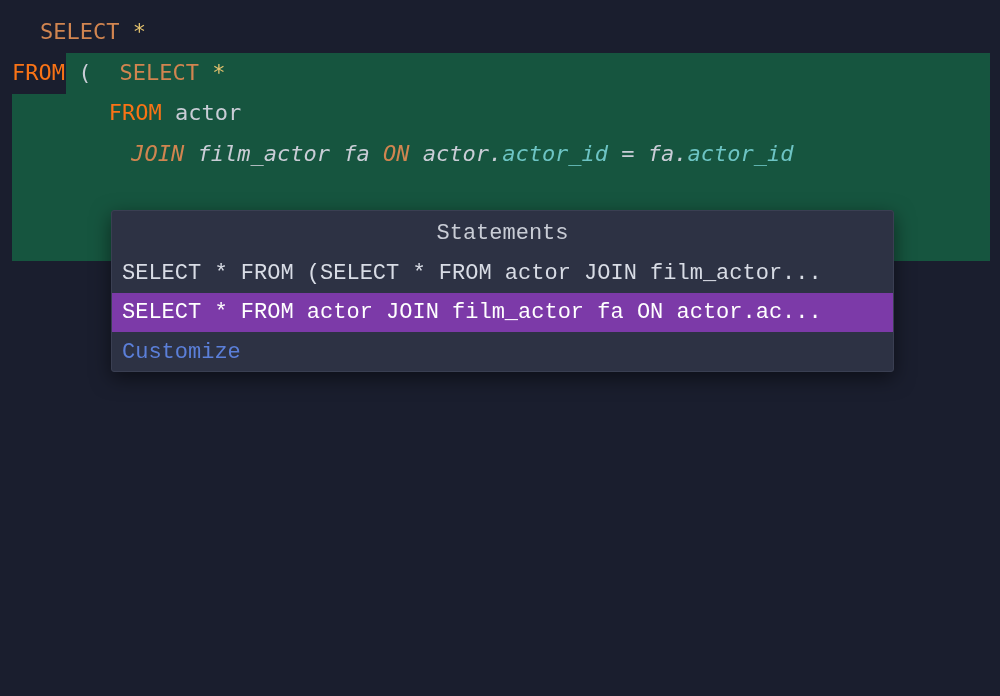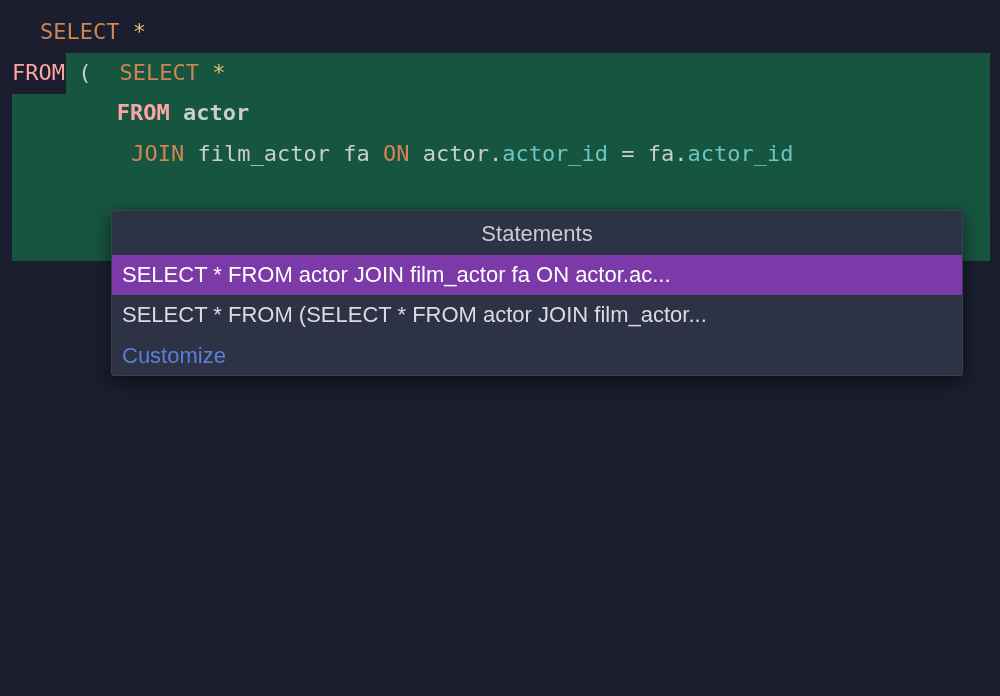--- a/index.html
+++ b/index.html
@@ -18,33 +18,33 @@
     }
     .editor {
       padding: 12px 12px;
       line-height: 1.85;
     }
     .code-line {
       white-space: pre;
       position: relative;
     }
     .kw-select { color: #d18550; margin-left: 28px; }
-    .kw-from { color: #fca5a5; margin-top: 23px; }
+    .kw-from { color: #f97316; margin-top: 23px; }
     .kw-join { color: #d18550; }
     .kw-on { color: #d18550; }
     .star { color: #e3c26e; }
     .punct { color: #c9cdd6; }
     .ident { color: #c9cdd6; }
     .col { color: #6dc4c4; }
     .dot { color: #c9cdd6; }
     
     .line1 { padding-left: 0; }
     .line2 { padding-left: 0; }
-    .line3 { padding-left: 12px; font-weight: bold; }
-    .line4 { padding-left: 0; }
+    .line3 { padding-left: 4px; }
+    .line4 { padding-left: 0; font-style: italic; }
     
     .highlight-bg2, .highlight-bg3, .highlight-bg4, .highlight-bg5 {
       position: absolute;
       background: #16553f;
       z-index: 0;
     }
     .highlight-bg2 {
       left: 66px;
       top: 53px;
       width: 924px;
@@ -70,27 +70,27 @@
     }
     .code-content {
       position: relative;
       z-index: 1;
     }
     
     .popup {
       position: absolute;
       left: 111px;
       top: 210px;
-      width: 852px;
+      width: 783px;
       background: #2d3244;
       border: 1px solid #3a3f52;
       border-radius: 3px;
       box-shadow: 0 6px 20px rgba(0,0,0,0.5);
       z-index: 10;
-      font-family: Liberation Sans, sans-serif;
+      font-family: Liberation Mono, monospace;
       font-size: 22px;
     }
     .popup-header {
       text-align: center;
       padding: 10px 0 8px 0;
       color: #c9cdd6;
       font-size: 22px;
     }
     .popup-item {
       padding: 7px 10px;
@@ -122,16 +122,16 @@
   <div class="code-content">
     <div class="code-line line1"><span class="kw-select">SELECT</span> <span class="star">*</span></div>
     <div class="code-line line2"><span class="kw-from">FROM</span> <span class="punct">(</span><span class="kw-select">SELECT</span> <span class="star">*</span></div>
     <div class="code-line line3">       <span class="kw-from">FROM</span> <span class="ident">actor</span></div>
     <div class="code-line line4">         <span class="kw-join">JOIN</span> <span class="ident">film_actor</span> <span class="ident">fa</span> <span class="kw-on">ON</span> <span class="ident">actor</span><span class="dot">.</span><span class="col">actor_id</span> <span class="punct">=</span> <span class="ident">fa</span><span class="dot">.</span><span class="col">actor_id</span></div>
   </div>
 </div>
 
 <div class="popup">
   <div class="popup-header">Statements</div>
+  <div class="popup-item">SELECT * FROM (SELECT * FROM actor JOIN film_actor...</div>
   <div class="popup-item selected">SELECT * FROM actor JOIN film_actor fa ON actor.ac...</div>
-  <div class="popup-item">SELECT * FROM (SELECT * FROM actor JOIN film_actor...</div>
   <div class="popup-customize">Customize</div>
 </div>
 
 </body></html>

